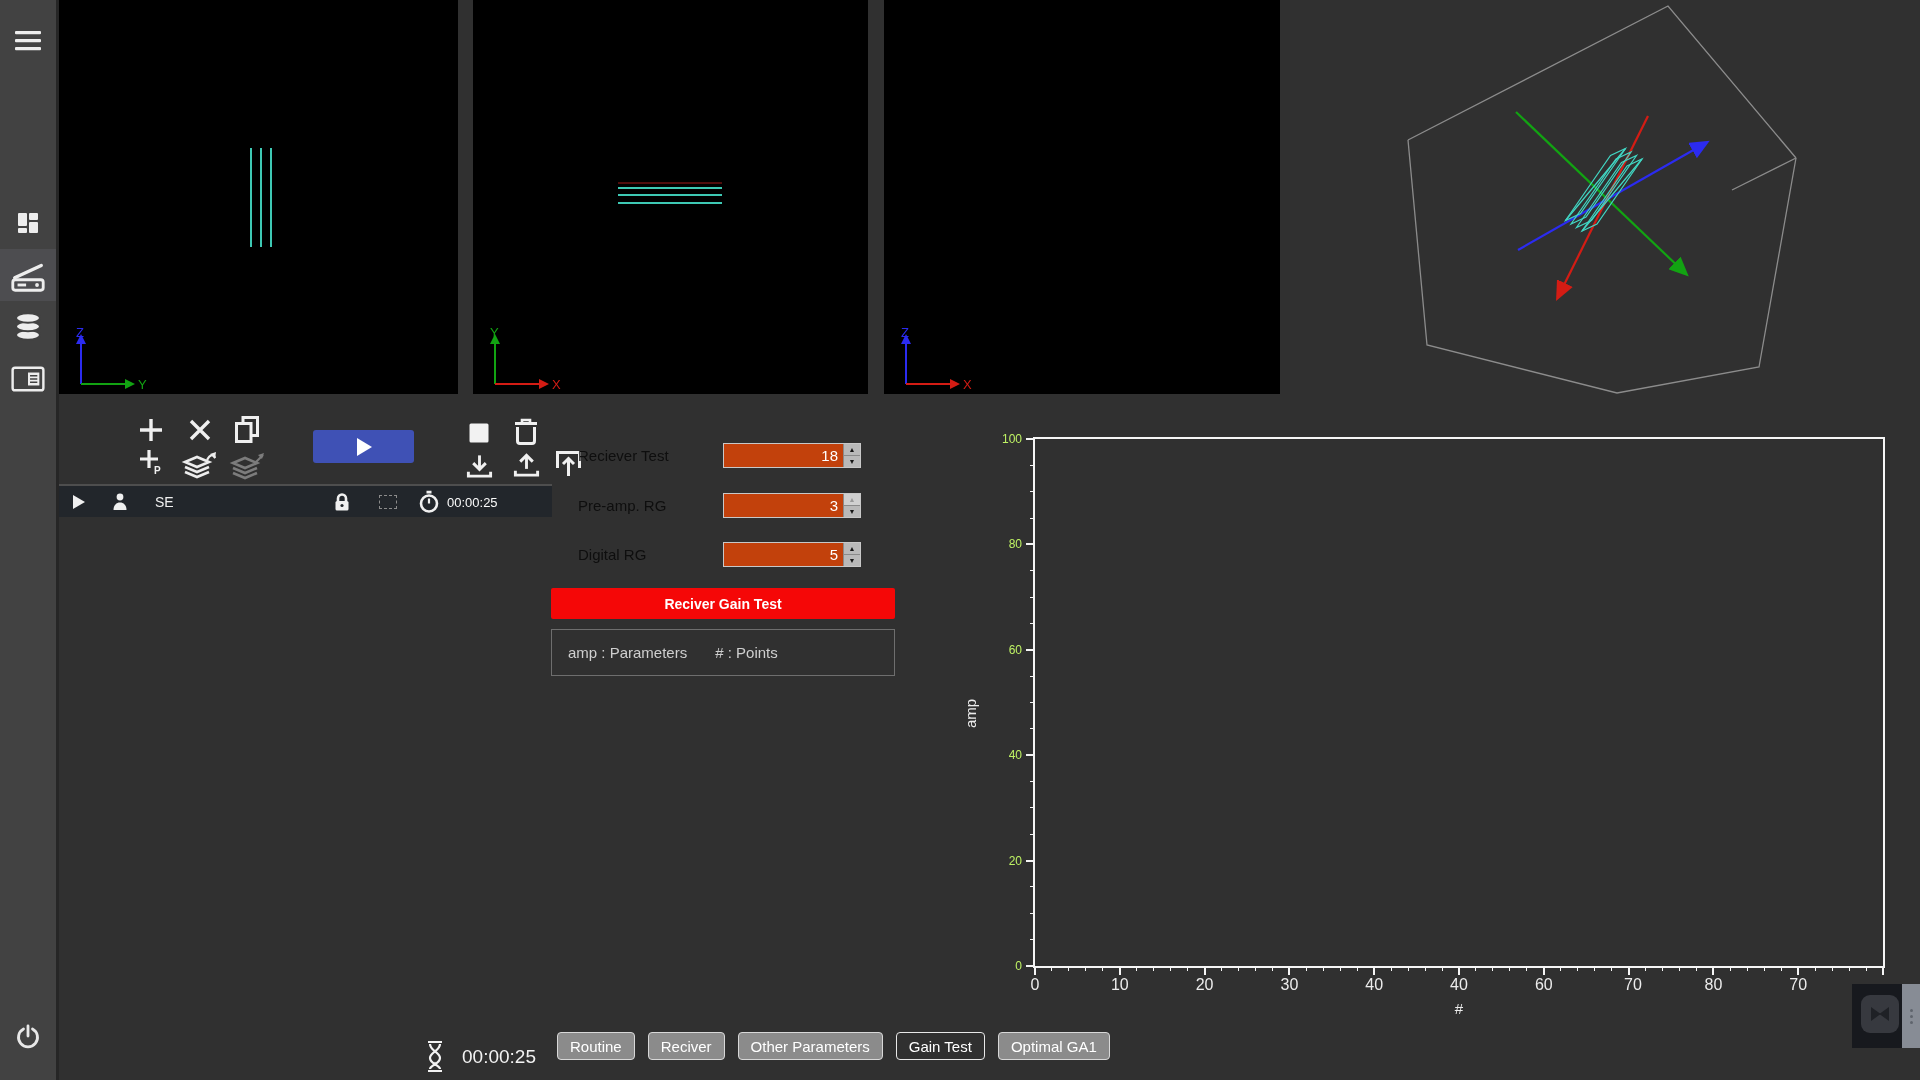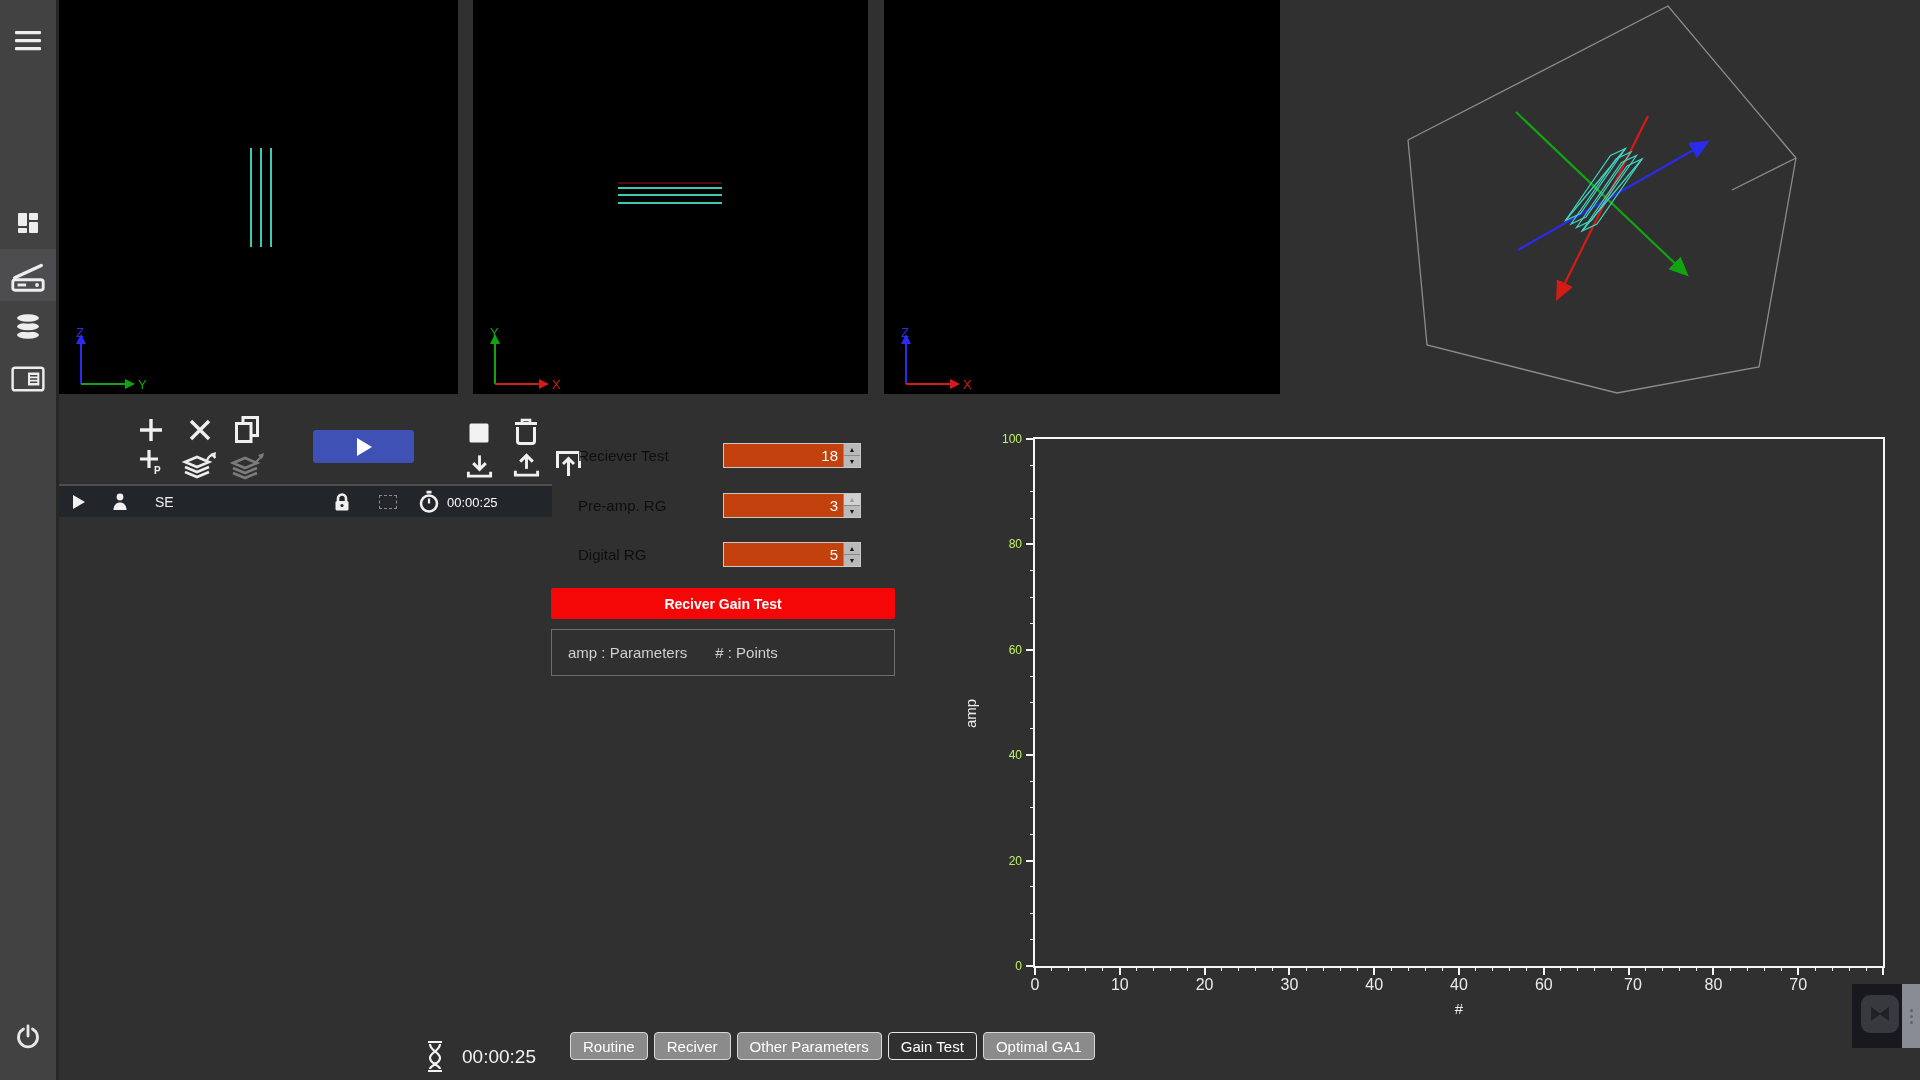--- a/index.html
+++ b/index.html
@@ -69,21 +69,21 @@
 .xtick{top:100%}
 .ytick{right:100%}
 .xlab{position:absolute;top:calc(100% + 10px);transform:translateX(-50%);font-size:16px;color:#ececec;white-space:nowrap}
 .ylab{position:absolute;right:calc(100% + 13px);transform:translateY(-50%);font-size:12px;color:#bef264}
 #chart-ylabel{left:962px;top:728px;transform:rotate(-90deg);transform-origin:left top;font-size:15px;color:#ececec}
 #chart-xlabel{left:1459px;top:1000px;transform:translateX(-50%);font-size:15px;color:#ececec}
 
 
 #footer-timer{left:462px;top:1046px;font-size:19px;color:#f2f2f2}
 #hourglass{left:425px;top:1040px}
-#tab-row{left:570px;top:1032px;display:flex;gap:6px}
+#tab-row{left:557px;top:1032px;display:flex;gap:13px}
 .tab{height:28px;padding:0 12px;display:flex;align-items:center;background:var(--c-tab);
   border:1px solid #d8d8d8;border-radius:4px;color:#fff;font-size:15px;cursor:pointer;white-space:nowrap}
 .tab.active{background:var(--c-bg);border-color:#e8e8e8}
 
 
 #mini-widget{left:1852px;top:984px;width:68px;height:64px;background:#17191e;display:flex}
 #mini-widget .body{flex:1;position:relative}
 #mini-widget .icon-sq{position:absolute;left:9px;top:11px;width:38px;height:38px;background:#37393f;border-radius:9px;
   display:flex;align-items:center;justify-content:center}
 #mini-widget .strip{width:18px;background:#878c95;display:flex;flex-direction:column;align-items:center;justify-content:center;gap:3px}

